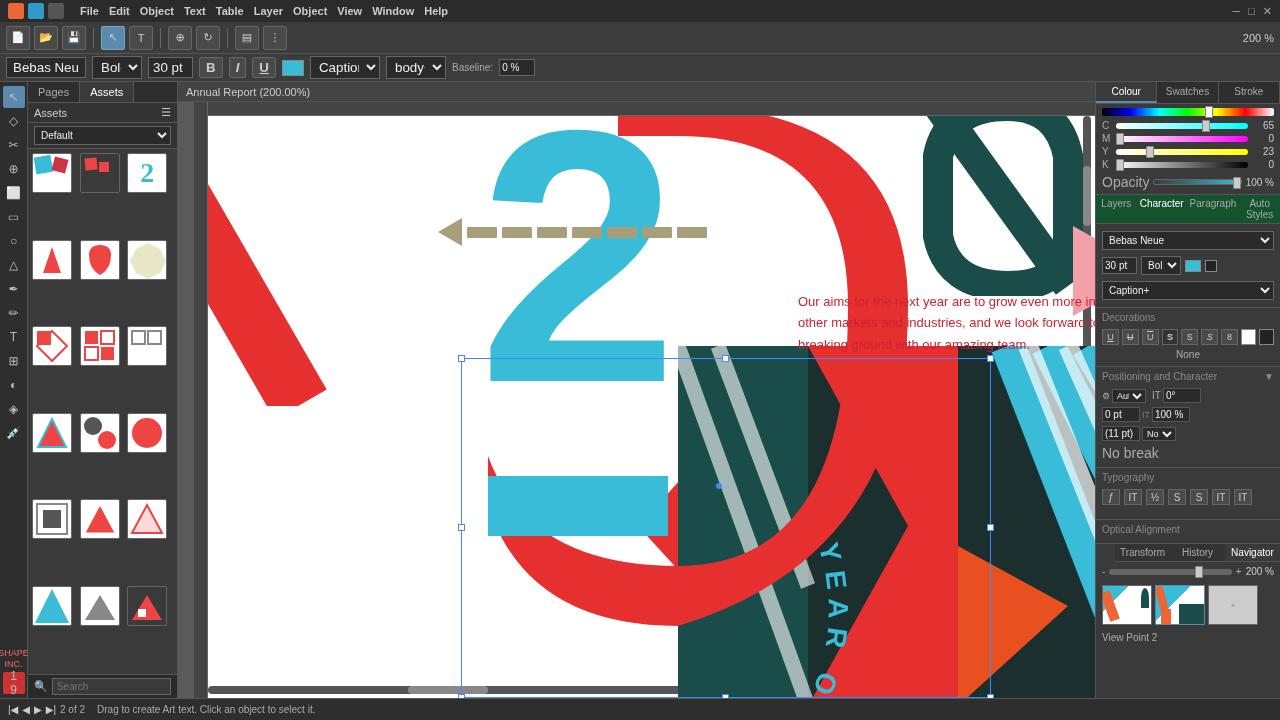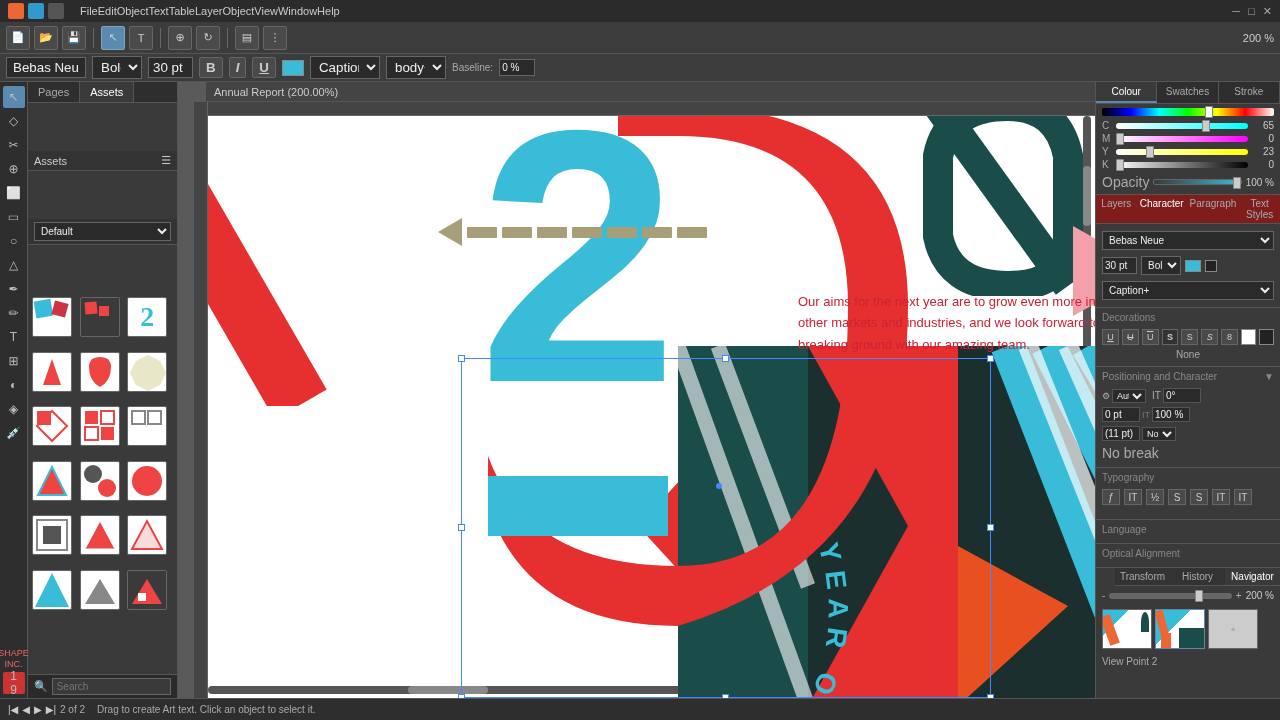--- a/index.html
+++ b/index.html
@@ -14,21 +14,21 @@
       padding: 0 8px;
       gap: 16px;
       color: #ccc;
       font-size: 11px;
     }
     #menu-bar .app-logo { display: flex; gap: 4px; }
     #menu-bar .app-logo span { width: 16px; height: 16px; display: inline-block; }
     .logo-red { background: #e63; border-radius: 2px; }
     .logo-blue { background: #39c; border-radius: 2px; }
     .logo-dark { background: #555; border-radius: 2px; }
-    #menu-bar .menu-items { display: flex; gap: 0; }
+    #menu-bar .menu-items { display: flex; gap: 10px; font-weight: bold; }
     #menu-bar .menu-items span { cursor: pointer; color: #ccc; }
     .title-bar-controls { margin-left: auto; display: flex; gap: 8px; color: #aaa; }
 
     
     #toolbar {
       height: 32px;
       background: #3c3c3c;
       display: flex;
       align-items: center;
       padding: 0 6px;
@@ -86,21 +86,20 @@
     }
     .tool-btn.active { background: #5a8ab0; }
 
     
     #assets-panel {
       width: 150px;
       background: #3a3a3a;
       border-right: 1px solid #555;
       display: flex;
       flex-direction: column;
-      gap: 48px;
     }
     .panel-tabs {
       display: flex;
       background: #2e2e2e;
       border-bottom: 1px solid #555;
     }
     .panel-tab {
       padding: 4px 10px;
       font-size: 11px;
       color: #aaa;
@@ -135,21 +134,20 @@
       background: #3a3a3a; border: 1px solid #666; color: #ccc;
       padding: 2px 4px; font-size: 10px; width: 100%;
     }
 
     
     #canvas-area {
       flex: 1;
       background: #5a5a5a;
       position: relative;
       overflow: hidden;
-      padding-left: 28px;
     }
     #doc-title-bar {
       height: 20px;
       background: #444;
       display: flex;
       align-items: center;
       padding: 0 8px;
       font-size: 11px;
       color: #ccc;
       border-bottom: 1px solid #555;
@@ -228,21 +226,21 @@
       font-size: 10px; color: #888; margin-bottom: 4px;
       display: flex; align-items: center; justify-content: space-between;
     }
     .cmyk-row { display: flex; align-items: center; gap: 4px; margin-bottom: 2px; }
     .cmyk-letter { width: 10px; font-size: 10px; color: #aaa; }
     .cmyk-val { width: 22px; font-size: 10px; color: #ccc; text-align: right; }
     .opacity-row { display: flex; align-items: center; gap: 4px; margin-top: 4px; }
     .opacity-label { font-size: 14px; color: #aaa; }
     .opacity-val { font-size: 10px; color: #ccc; }
     .rp-sub-tabs {
-      display: flex; background: #7f1d1d; border-bottom: 1px solid #555; justify-content: center;
+      display: flex; background: #14532d; border-bottom: 1px solid #555; justify-content: center;
     }
     .rp-sub-tab { flex: 1; text-align: center; padding: 3px; font-size: 10px; color: #aaa; cursor: pointer; }
     .rp-sub-tab.active { color: #fff; }
     .font-row { display: flex; align-items: center; gap: 4px; padding: 3px 0; }
     .font-dd { background: #2a2a2a; border: 1px solid #666; color: #eee; font-size: 10px; padding: 2px; flex: 1; }
     .font-size-small { background: #2a2a2a; border: 1px solid #666; color: #eee; font-size: 10px; padding: 2px; width: 35px; }
     .style-dd-sm { background: #2a2a2a; border: 1px solid #666; color: #eee; font-size: 10px; padding: 2px; width: 40px; }
     .col-box { width: 16px; height: 12px; background: #39bcd8; border: 1px solid #888; }
     .col-box2 { width: 12px; height: 12px; background: #222; border: 1px solid #888; }
     .pos-row { display: flex; gap: 6px; flex-wrap: wrap; font-size: 10px; color: #aaa; padding: 2px 0; }
@@ -674,21 +672,21 @@
           <div style="position:absolute;top:-3px;left:calc(100% - 8px);width:8px;height:12px;background:#ccc;border:1px solid #888;border-radius:1px;"></div>
         </div>
         <span class="opacity-val">100 %</span>
       </div>
     </div>
 
     <div class="rp-sub-tabs">
       <div class="rp-sub-tab">Layers</div>
       <div class="rp-sub-tab active">Character</div>
       <div class="rp-sub-tab">Paragraph</div>
-      <div class="rp-sub-tab">Text Styles</div>
+      <div class="rp-sub-tab">Auto Styles</div>
     </div>
 
     <div class="rp-section">
       <div class="font-row">
         <select class="font-dd">
           <option>Bebas Neue</option>
         </select>
       </div>
       <div class="font-row">
         <input type="text" class="font-size-small" value="30 pt" style="">
@@ -763,25 +761,20 @@
         <div class="typo-btn">IT</div>
         <div class="typo-btn">½</div>
         <div class="typo-btn">S</div>
         <div class="typo-btn">S</div>
         <div class="typo-btn">IT</div>
         <div class="typo-btn">IT</div>
       </div>
       <div style="height:8px;"></div>
     </div>
 
-    <div class="rp-section">
-      <div class="rp-section-title">
-        <span>Language</span>
-      </div>
-    </div>
 
     <div class="rp-section">
       <div class="rp-section-title">
         <span>Optical Alignment</span>
       </div>
     </div>
 
     <div class="bottom-tabs-row">
       <div class="bt-tab">Transform</div>
       <div class="bt-tab">History</div>

